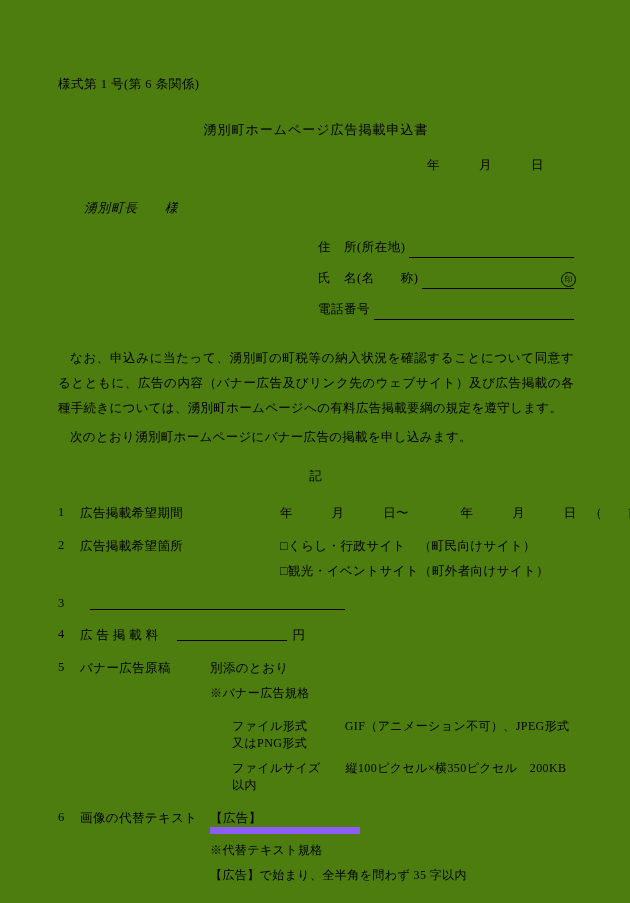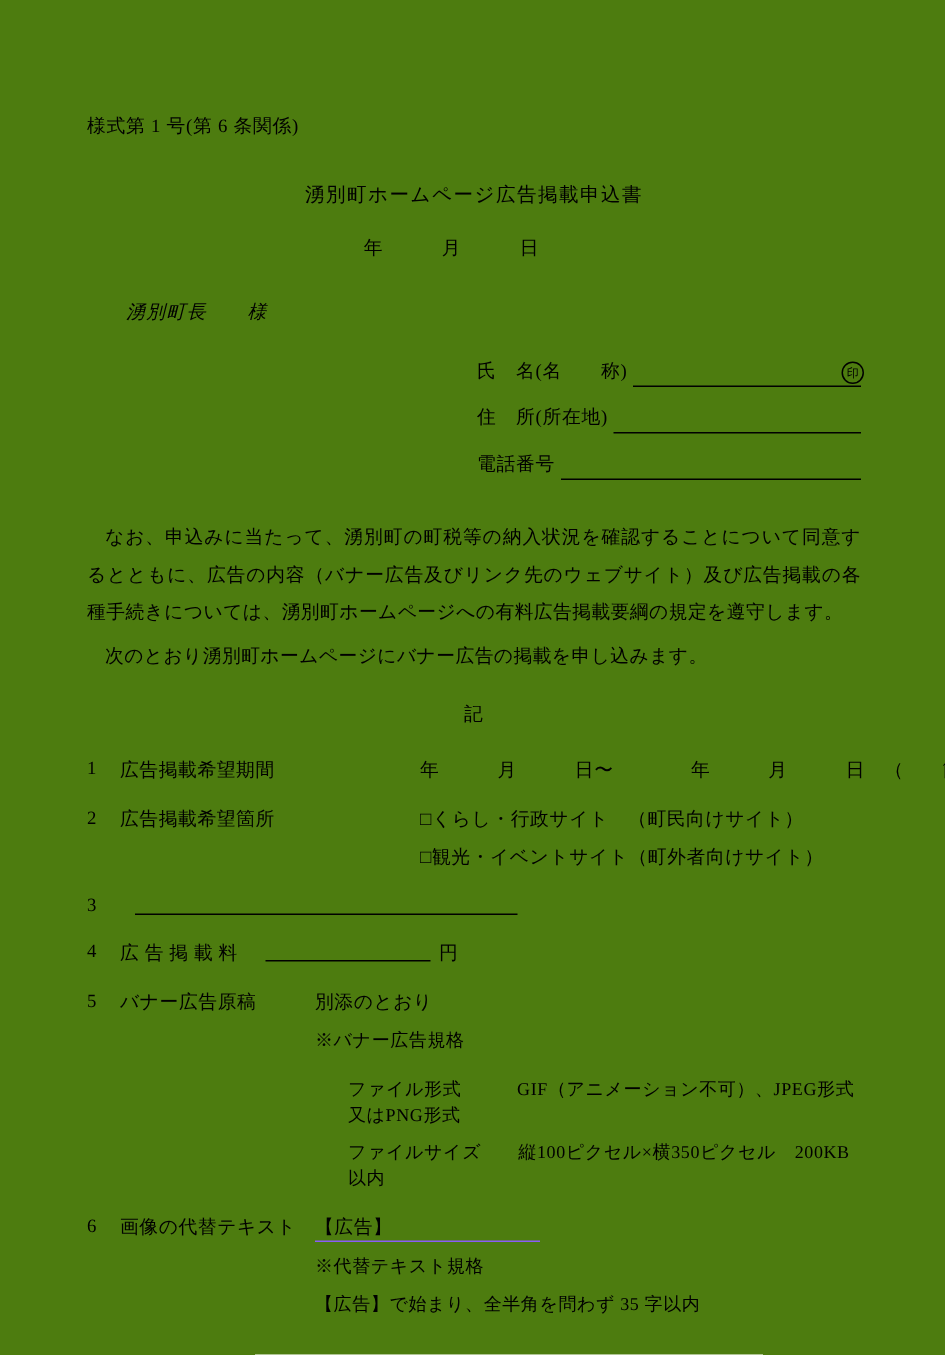--- a/index.html
+++ b/index.html
@@ -31,21 +31,21 @@
     margin: 0 0 28px 0;
   }
   .doc-title {
     font-size: 13px;
     text-align: center;
     letter-spacing: 1px;
     margin: 0 0 18px 0;
   }
   .date-line {
     font-size: 12.5px;
-    text-align: center;
+    text-align: right;
     letter-spacing: 0.5px;
     padding-right: 30px;
     margin: 0 0 26px 0;
   }
   .addressee {
     font-size: 12.5px;
     letter-spacing: 1px;
     margin: 0 0 22px 0;
     padding-left: 26px;
     font-style: italic;
@@ -140,27 +140,27 @@
     <div class="form-no">様式第 1 号(第 6 条関係)</div>
 
     <div class="doc-title">湧別町ホームページ広告掲載申込書</div>
 
     <div class="date-line">年　　　月　　　日</div>
 
     <div class="addressee">湧別町長　　様</div>
 
     <div class="fields">
       <div class="field-row">
+        <span class="field-label">住　所(所在地)</span>
+        <span class="field-rule"></span>
+      </div>
+      <div class="field-row">
         <span class="field-label">氏　名(名　　称)</span>
         <span class="field-rule"></span>
         <span class="seal">印</span>
-      </div>
-      <div class="field-row">
-        <span class="field-label">住　所(所在地)</span>
-        <span class="field-rule"></span>
       </div>
       <div class="field-row">
         <span class="field-label">電話番号</span>
         <span class="field-rule"></span>
       </div>
     </div>
 
     <div class="body-para indent">なお、申込みに当たって、湧別町の町税等の納入状況を確認することについて同意するとともに、広告の内容（バナー広告及びリンク先のウェブサイト）及び広告掲載の各種手続きについては、湧別町ホームページへの有料広告掲載要綱の規定を遵守します。</div>
     <div class="body-para indent">次のとおり湧別町ホームページにバナー広告の掲載を申し込みます。</div>
 
@@ -212,21 +212,21 @@
         <div class="small-note" style="padding-left:22px;margin-top:16px">ファイル形式　　　GIF（アニメーション不可）、JPEG形式又はPNG形式</div>
         <div class="small-note" style="padding-left:22px;margin-top:8px">ファイルサイズ　　縦100ピクセル×横350ピクセル　200KB以内</div>
       </div>
     </div>
 
     <div class="item">
       <div class="item-head">
         <span class="item-num">6</span>
         <span class="item-title" style="width:130px">画像の代替テキスト</span>
         <span class="item-rest">
-          <span style="border-bottom:1px solid #8b5cf6;display:inline-block;min-width:150px">【広告】</span>
+          <span style="border-bottom:7px solid #8b5cf6;display:inline-block;min-width:150px">【広告】</span>
         </span>
       </div>
       <div class="sub" style="padding-left:152px;margin-top:8px">
         <div class="small-note">※代替テキスト規格</div>
         <div class="small-note" style="margin-top:8px">【広告】で始まり、全半角を問わず 35 字以内</div>
       </div>
     </div>
 
   </div>
 </div>

